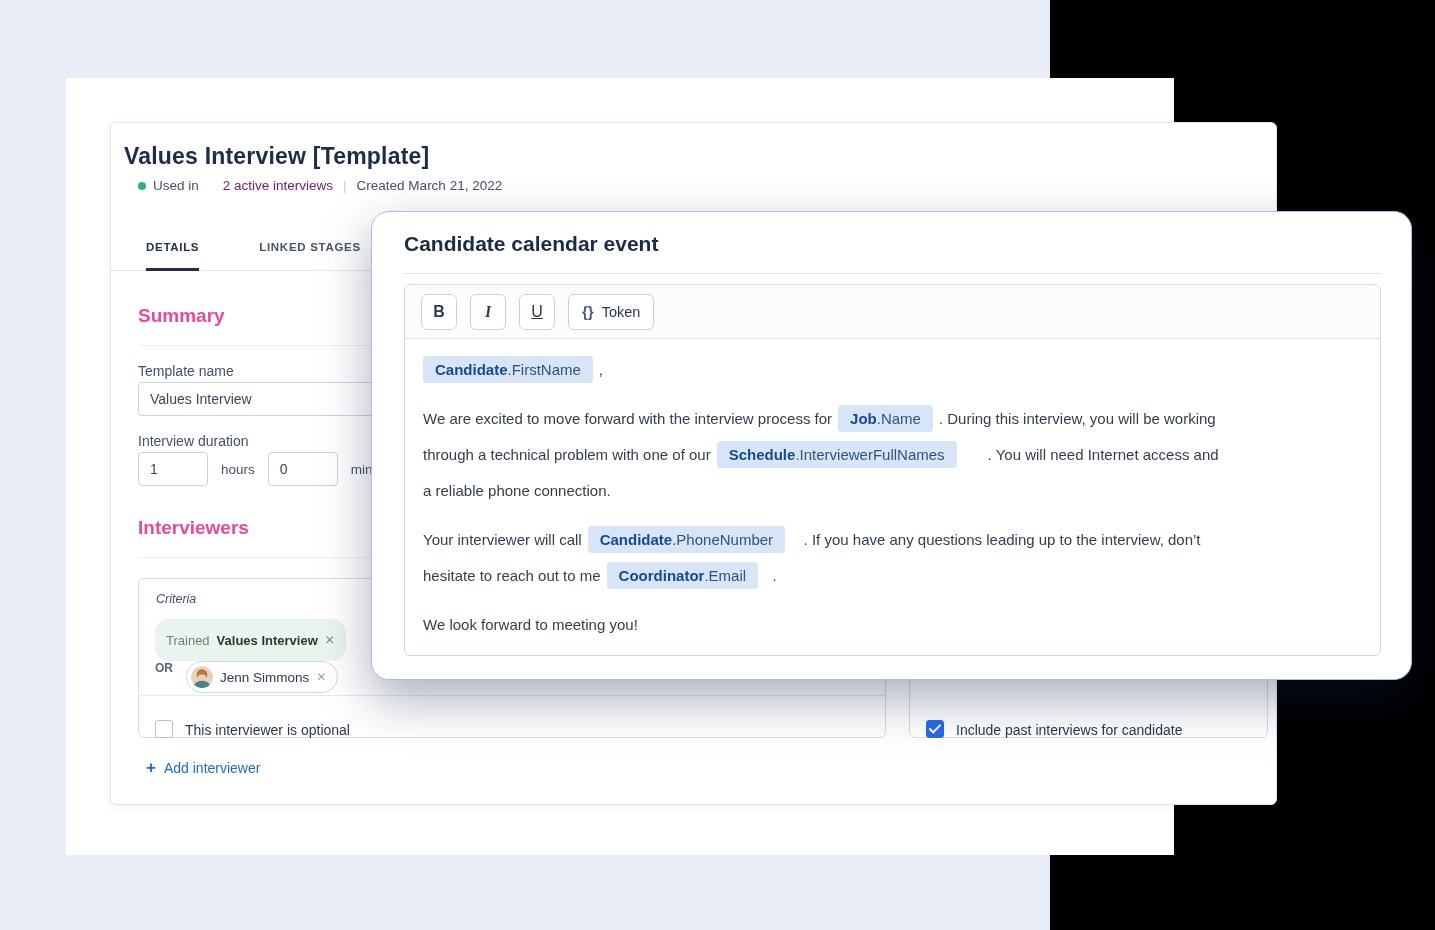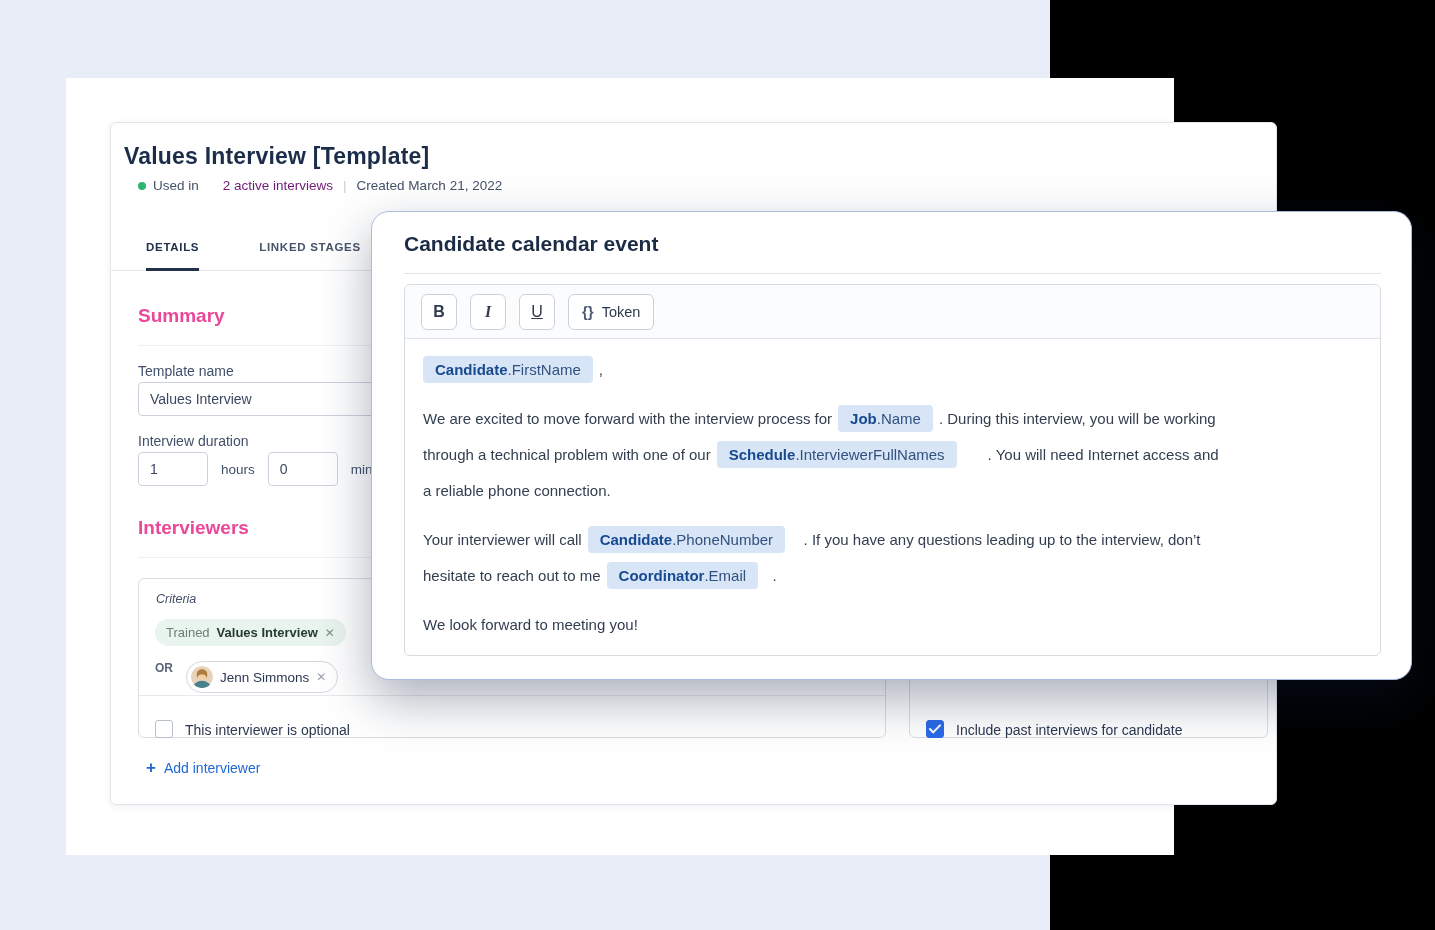--- a/index.html
+++ b/index.html
@@ -40,21 +40,21 @@
   .tinput{position:absolute;left:27px;top:259px;width:268px;height:34px;box-sizing:border-box;
     border:1px solid #ccd2dc;border-radius:4px;font:14px "Liberation Sans",sans-serif;color:#3a4760;padding:0 11px;background:#fff;}
   .duration-row{position:absolute;left:27px;top:329px;display:flex;align-items:center;gap:13px;font-size:13.5px;color:#42506a;}
   .ninput{width:70px;height:34px;box-sizing:border-box;border:1px solid #ccd2dc;border-radius:4px;
     font:14px "Liberation Sans",sans-serif;color:#3a4760;padding:0 11px;background:#fff;}
 
   .ibox{position:absolute;left:27px;top:455px;width:748px;height:160px;border:1px solid #d8dce3;border-radius:6px;
     box-sizing:border-box;background:#fff;}
   .criteria-label{position:absolute;left:17px;top:13px;font-size:12.5px;color:#42506a;font-style:italic;}
   .pill-row{position:absolute;left:16px;top:40px;}
-  .pill{display:inline-flex;align-items:center;gap:7px;height:27px;border-radius:14px;font-size:13px;cursor:pointer;}
+  .pill{display:inline-flex;align-items:center;gap:7px;height:42px;border-radius:14px;font-size:13px;cursor:pointer;}
   .pill.green{background:#e9f4ee;padding:0 11px;color:#6a8273;}
   .pill.green .pname{color:#253b2e;font-weight:600;}
   .pill .x{cursor:pointer;color:#7c8f84;font-size:12px;line-height:1;}
   .or-row{position:absolute;left:16px;top:82px;display:flex;align-items:flex-start;gap:13px;}
   .or{font-size:12px;font-weight:600;color:#5a6678;}
   .pill.person{background:#fff;border:1px solid #d3d8e0;padding:0 11px 0 4px;height:30px;border-radius:16px;
     color:#2b3850;font-weight:500;font-size:13.5px;}
   .pill.person .x{color:#98a1ad;}
   .avatar{width:22px;height:22px;border-radius:50%;overflow:hidden;display:inline-flex;flex:none;}
   .ibox-div{position:absolute;left:0;top:116px;width:100%;height:1px;background:#e6e9ee;}

